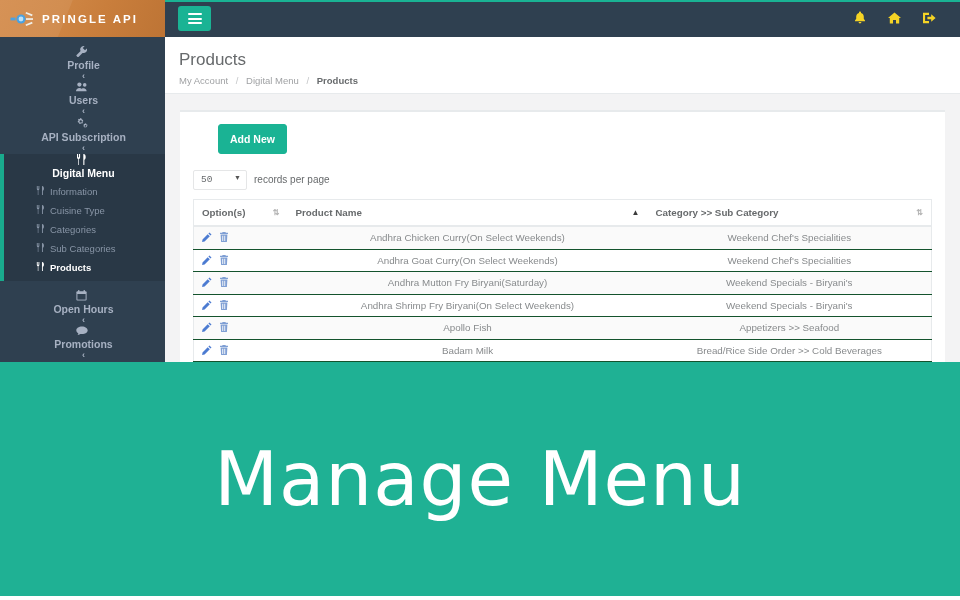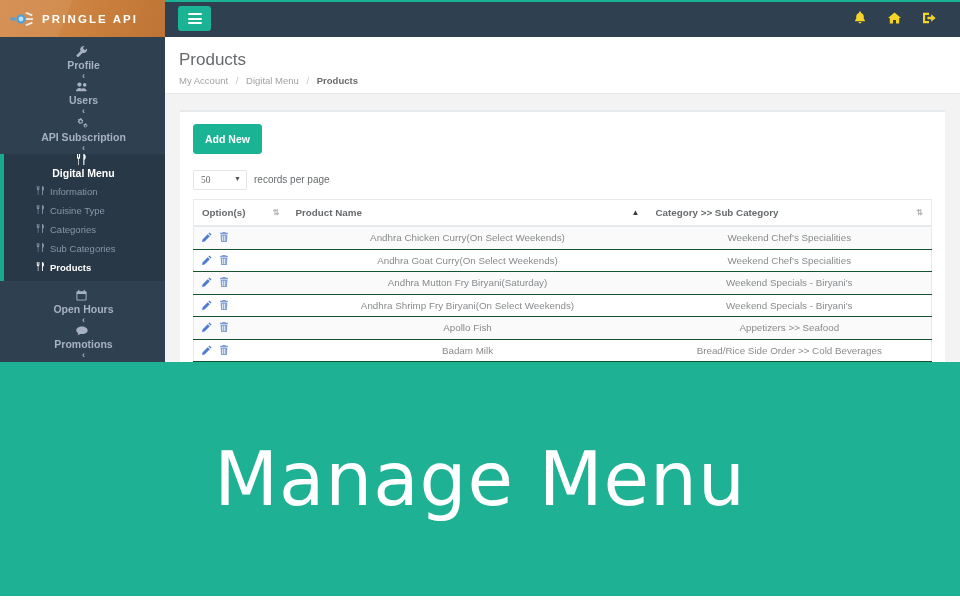--- a/index.html
+++ b/index.html
@@ -107,33 +107,33 @@
 
   .card {
     background: #ffffff; margin: 16px 15px 0 15px;
     border-top: 2px solid #e7eaec;
     padding: 12px 13px 0 13px;
     min-height: 260px;
   }
   .btn-add {
     display: inline-block; background: #1ab394; color: #fff;
     font-size: 10.5px; font-weight: bold; border: 1px solid #1ab394;
-    border-radius: 3px; padding: 8px 11px; cursor: pointer;
+    border-radius: 3px; padding: 8px 11px; cursor: pointer; margin-left: 25px;
   }
 
   .table-controls {
     display: flex; align-items: center; margin-top: 14px; height: 22px;
   }
   .sel-wrap { position: relative; }
   select.len {
     -webkit-appearance: none; appearance: none;
     width: 54px; height: 20px; border: 1px solid #e5e6e7;
     background: #fff; font-size: 9.5px; color: #676a6c;
     padding: 0 16px 0 7px; border-radius: 2px;
-    font-family: Liberation Serif, serif; cursor: pointer;
+    font-family: Liberation Mono, monospace; cursor: pointer;
   }
   .sel-wrap .arrow {
     position: absolute; right: 6px; top: 6px; font-size: 7px;
     color: #555; pointer-events: none;
   }
   .len-label { font-size: 10px; color: #676a6c; margin-left: 7px; }
   .search-box { margin-left: auto; display: flex; align-items: center; }
   .search-box label { font-size: 10px; color: #676a6c; margin-right: 4px; }
   .search-box input {
     width: 130px; height: 19px; border: 1px solid #e5e6e7;

